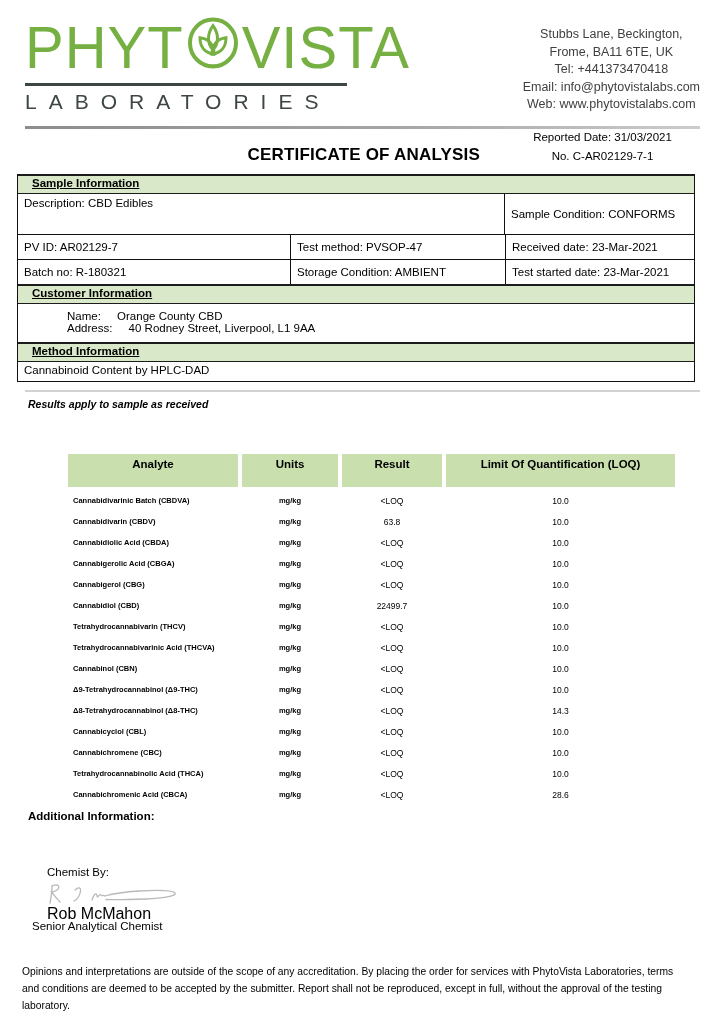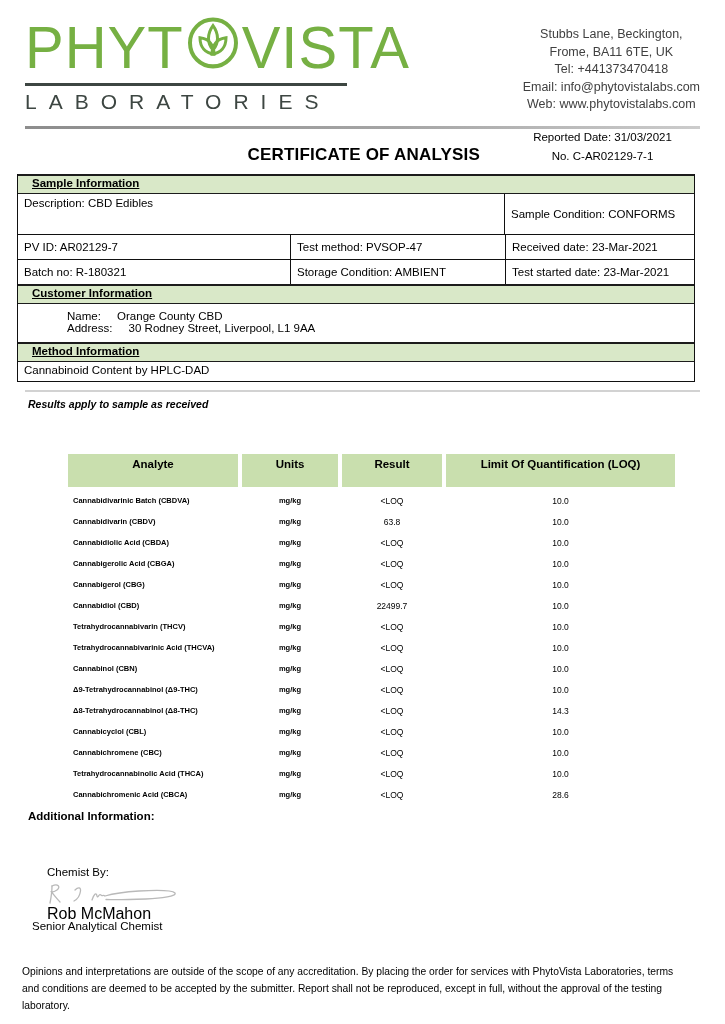--- a/index.html
+++ b/index.html
@@ -142,21 +142,21 @@
     <div class="sec-bar">
       <span>Customer Information</span>
     </div>
     <div class="cust-cell">
       <div class="lv">
         <span class="lab">Name:</span>
         <span class="val">Orange County CBD</span>
       </div>
       <div class="lv">
         <span class="lab">Address:</span>
-        <span class="val">30 Rodney Street, Liverpool, L1 9AA</span>
+        <span class="val">40 Rodney Street, Liverpool, L1 9AA</span>
       </div>
     </div>
     <div class="sec-bar">
       <span>Method Information</span>
     </div>
     <div class="method-cell">Cannabinoid Content by HPLC-DAD</div>
   </div>
 
   <div class="rule2"></div>
 

